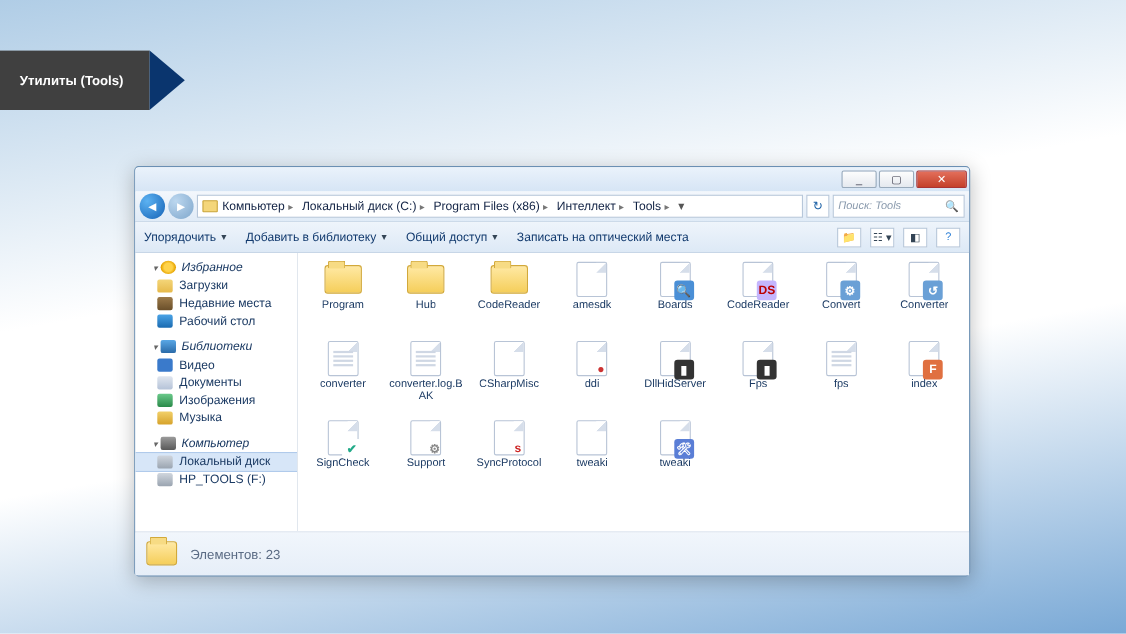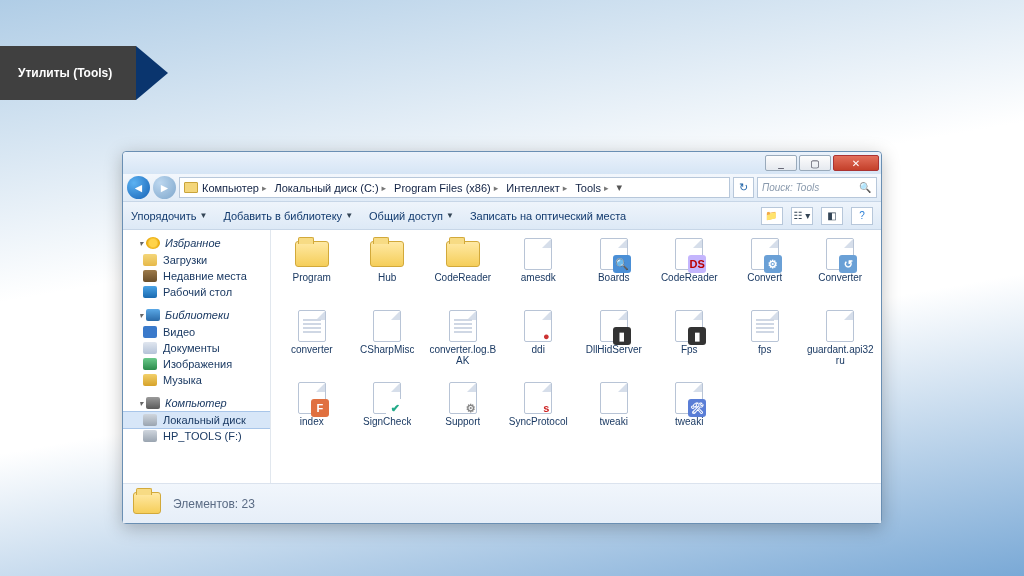--- a/index.html
+++ b/index.html
@@ -259,65 +259,59 @@
             <div class="label">Converter</div>
           </div>
           <div class="item">
             <div class="bigico" style="position: relative;">
               <div class="file-big file-lines" style="position: relative;"></div>
             </div>
             <div class="label">converter</div>
           </div>
           <div class="item">
             <div class="bigico" style="position: relative;">
+              <div class="file-big file-lines" style="position: relative;"></div>
+            </div>
+            <div class="label">converter.log.BAK</div>
+          </div>
+          <div class="item">
+            <div class="bigico" style="position: relative;">
               <div class="file-big" style="position: relative;"></div>
             </div>
             <div class="label">CSharpMisc</div>
           </div>
           <div class="item">
             <div class="bigico" style="position: relative;">
+              <div class="file-big" style="position: relative;">
+                <div class="overlay" style="color: rgb(204, 51, 51);">●</div>
+              </div>
+            </div>
+            <div class="label">ddi</div>
+          </div>
+          <div class="item">
+            <div class="bigico" style="position: relative;">
+              <div class="file-big" style="position: relative;">
+                <div class="overlay" style="background: rgb(51, 51, 51); color: rgb(255, 255, 255);">▮</div>
+              </div>
+            </div>
+            <div class="label">DllHidServer</div>
+          </div>
+          <div class="item">
+            <div class="bigico" style="position: relative;">
+              <div class="file-big" style="position: relative;">
+                <div class="overlay" style="background: rgb(51, 51, 51); color: rgb(255, 255, 255);">▮</div>
+              </div>
+            </div>
+            <div class="label">Fps</div>
+          </div>
+          <div class="item">
+            <div class="bigico" style="position: relative;">
               <div class="file-big file-lines" style="position: relative;"></div>
             </div>
-            <div class="label">converter.log.BAK</div>
-          </div>
-          <div class="item">
-            <div class="bigico" style="position: relative;">
-              <div class="file-big" style="position: relative;">
-                <div class="overlay" style="color: rgb(204, 51, 51);">●</div>
-              </div>
-            </div>
-            <div class="label">ddi</div>
-          </div>
-          <div class="item">
-            <div class="bigico" style="position: relative;">
-              <div class="file-big" style="position: relative;">
-                <div class="overlay" style="background: rgb(51, 51, 51); color: rgb(255, 255, 255);">▮</div>
-              </div>
-            </div>
-            <div class="label">DllHidServer</div>
-          </div>
-          <div class="item">
-            <div class="bigico" style="position: relative;">
-              <div class="file-big" style="position: relative;">
-                <div class="overlay" style="background: rgb(51, 51, 51); color: rgb(255, 255, 255);">▮</div>
-              </div>
-            </div>
-            <div class="label">Fps</div>
-          </div>
-          <div class="item">
-            <div class="bigico" style="position: relative;">
-              <div class="file-big file-lines" style="position: relative;"></div>
-            </div>
             <div class="label">fps</div>
-          </div>
-          <div class="item">
-            <div class="bigico" style="position: relative;">
-              <div class="file-big" style="position: relative;"></div>
-            </div>
-            <div class="label">guardant.api32ru</div>
           </div>
           <div class="item">
             <div class="bigico" style="position: relative;">
               <div class="file-big" style="position: relative;">
                 <div class="overlay" style="background: rgb(224, 112, 64); color: rgb(255, 255, 255);">F</div>
               </div>
             </div>
             <div class="label">index</div>
           </div>
           <div class="item">

